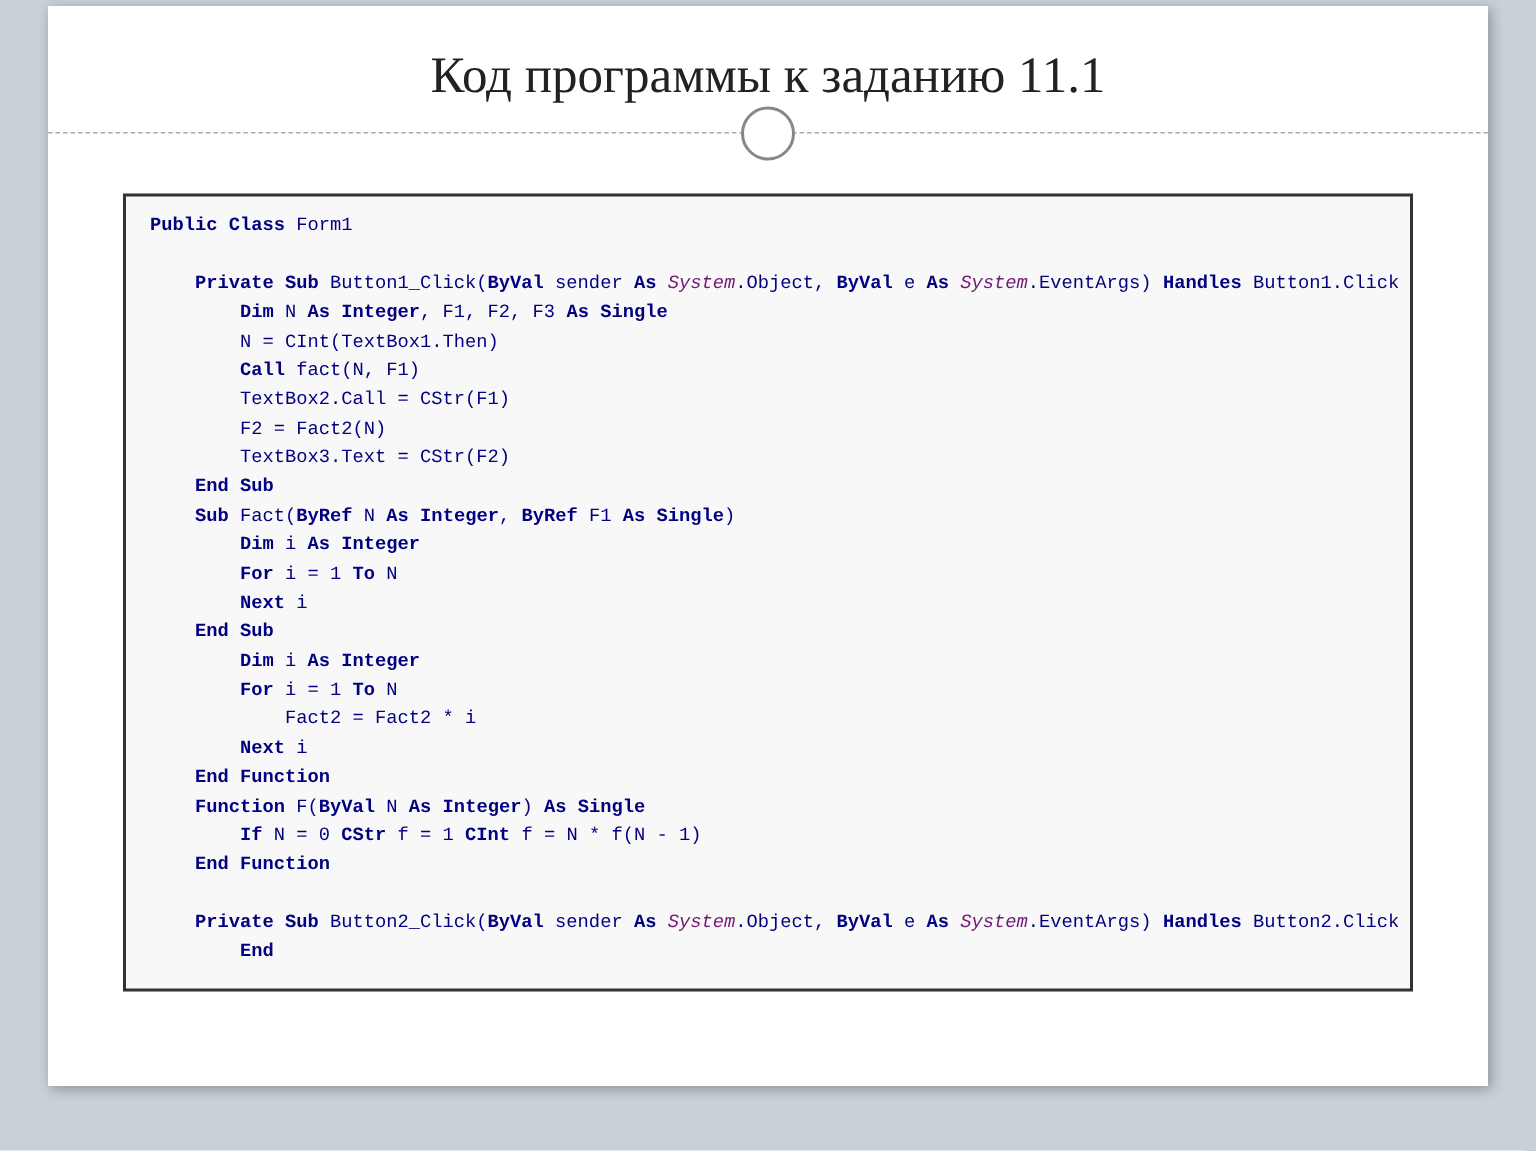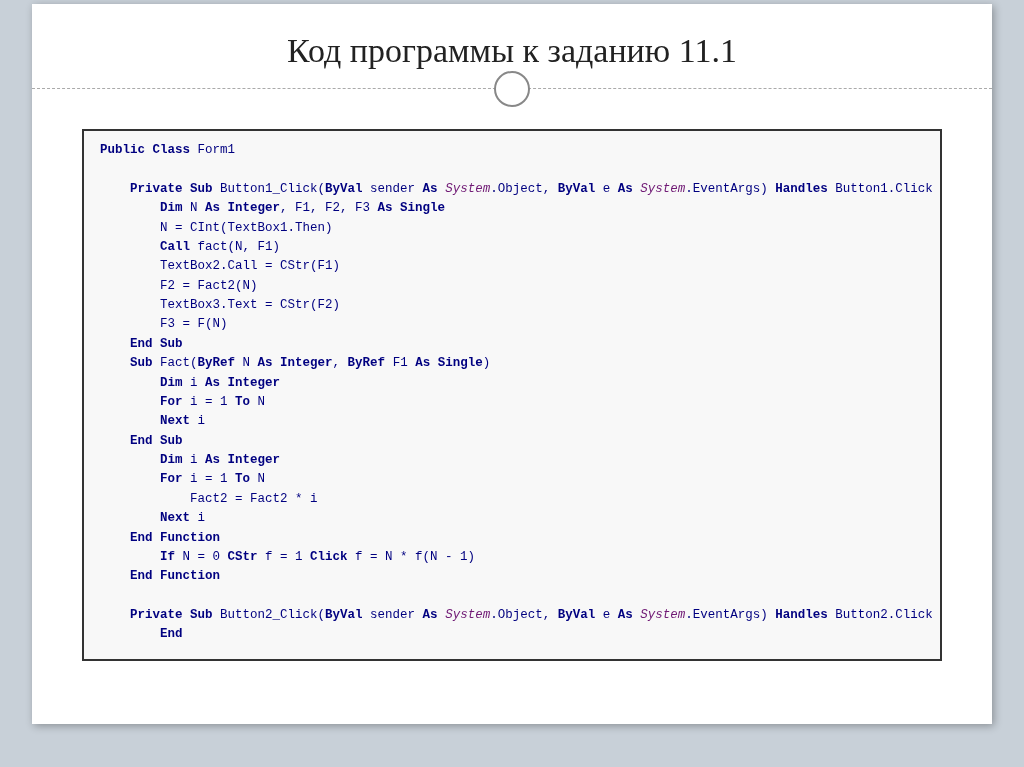--- a/index.html
+++ b/index.html
@@ -98,32 +98,32 @@
   <div class="code-container">
     <span class="code-line"><span class="kw">Public Class</span> Form1</span>
     <span class="code-line">&nbsp;</span>
     <span class="code-line">    <span class="kw">Private Sub</span> Button1_Click(<span class="kw">ByVal</span> sender <span class="kw">As</span> <span class="system-cls">System</span>.Object, <span class="kw">ByVal</span> e <span class="kw">As</span> <span class="system-cls">System</span>.EventArgs) <span class="kw">Handles</span> Button1.Click</span>
     <span class="code-line">        <span class="kw">Dim</span> N <span class="kw">As Integer</span>, F1, F2, F3 <span class="kw">As Single</span></span>
     <span class="code-line">        N = CInt(TextBox1.Then)</span>
     <span class="code-line">        <span class="kw">Call</span> fact(N, F1)</span>
     <span class="code-line">        TextBox2.Call = CStr(F1)</span>
     <span class="code-line">        F2 = Fact2(N)</span>
     <span class="code-line">        TextBox3.Text = CStr(F2)</span>
-    <span class="code-line">        F3 = F(N)</span>
     <span class="code-line">    <span class="kw">End Sub</span></span>
     <span class="code-line">    <span class="kw">Sub</span> Fact(<span class="kw">ByRef</span> N <span class="kw">As Integer</span>, <span class="kw">ByRef</span> F1 <span class="kw">As Single</span>)</span>
     <span class="code-line">        <span class="kw">Dim</span> i <span class="kw">As Integer</span></span>
     <span class="code-line">        <span class="kw">For</span> i = 1 <span class="kw">To</span> N</span>
     <span class="code-line">        <span class="kw">Next</span> i</span>
     <span class="code-line">    <span class="kw">End Sub</span></span>
     <span class="code-line">        <span class="kw">Dim</span> i <span class="kw">As Integer</span></span>
     <span class="code-line">        <span class="kw">For</span> i = 1 <span class="kw">To</span> N</span>
     <span class="code-line">            Fact2 = Fact2 * i</span>
     <span class="code-line">        <span class="kw">Next</span> i</span>
     <span class="code-line">    <span class="kw">End Function</span></span>
-    <span class="code-line">        <span class="kw">If</span> N = 0 <span class="kw">CStr</span> f = 1 <span class="kw">Click</span> f = N * f(N - 1)</span>
+    <span class="code-line">    <span class="kw">Function</span> F(<span class="kw">ByVal</span> N <span class="kw">As Integer</span>) <span class="kw">As Single</span></span>
+    <span class="code-line">        <span class="kw">If</span> N = 0 <span class="kw">CStr</span> f = 1 <span class="kw">CInt</span> f = N * f(N - 1)</span>
     <span class="code-line">    <span class="kw">End Function</span></span>
     <span class="code-line">&nbsp;</span>
     <span class="code-line">    <span class="kw">Private Sub</span> Button2_Click(<span class="kw">ByVal</span> sender <span class="kw">As</span> <span class="system-cls">System</span>.Object, <span class="kw">ByVal</span> e <span class="kw">As</span> <span class="system-cls">System</span>.EventArgs) <span class="kw">Handles</span> Button2.Click</span>
     <span class="code-line">        <span class="kw">End</span></span>
 
   </div>
 </div>
 
 </body></html>

